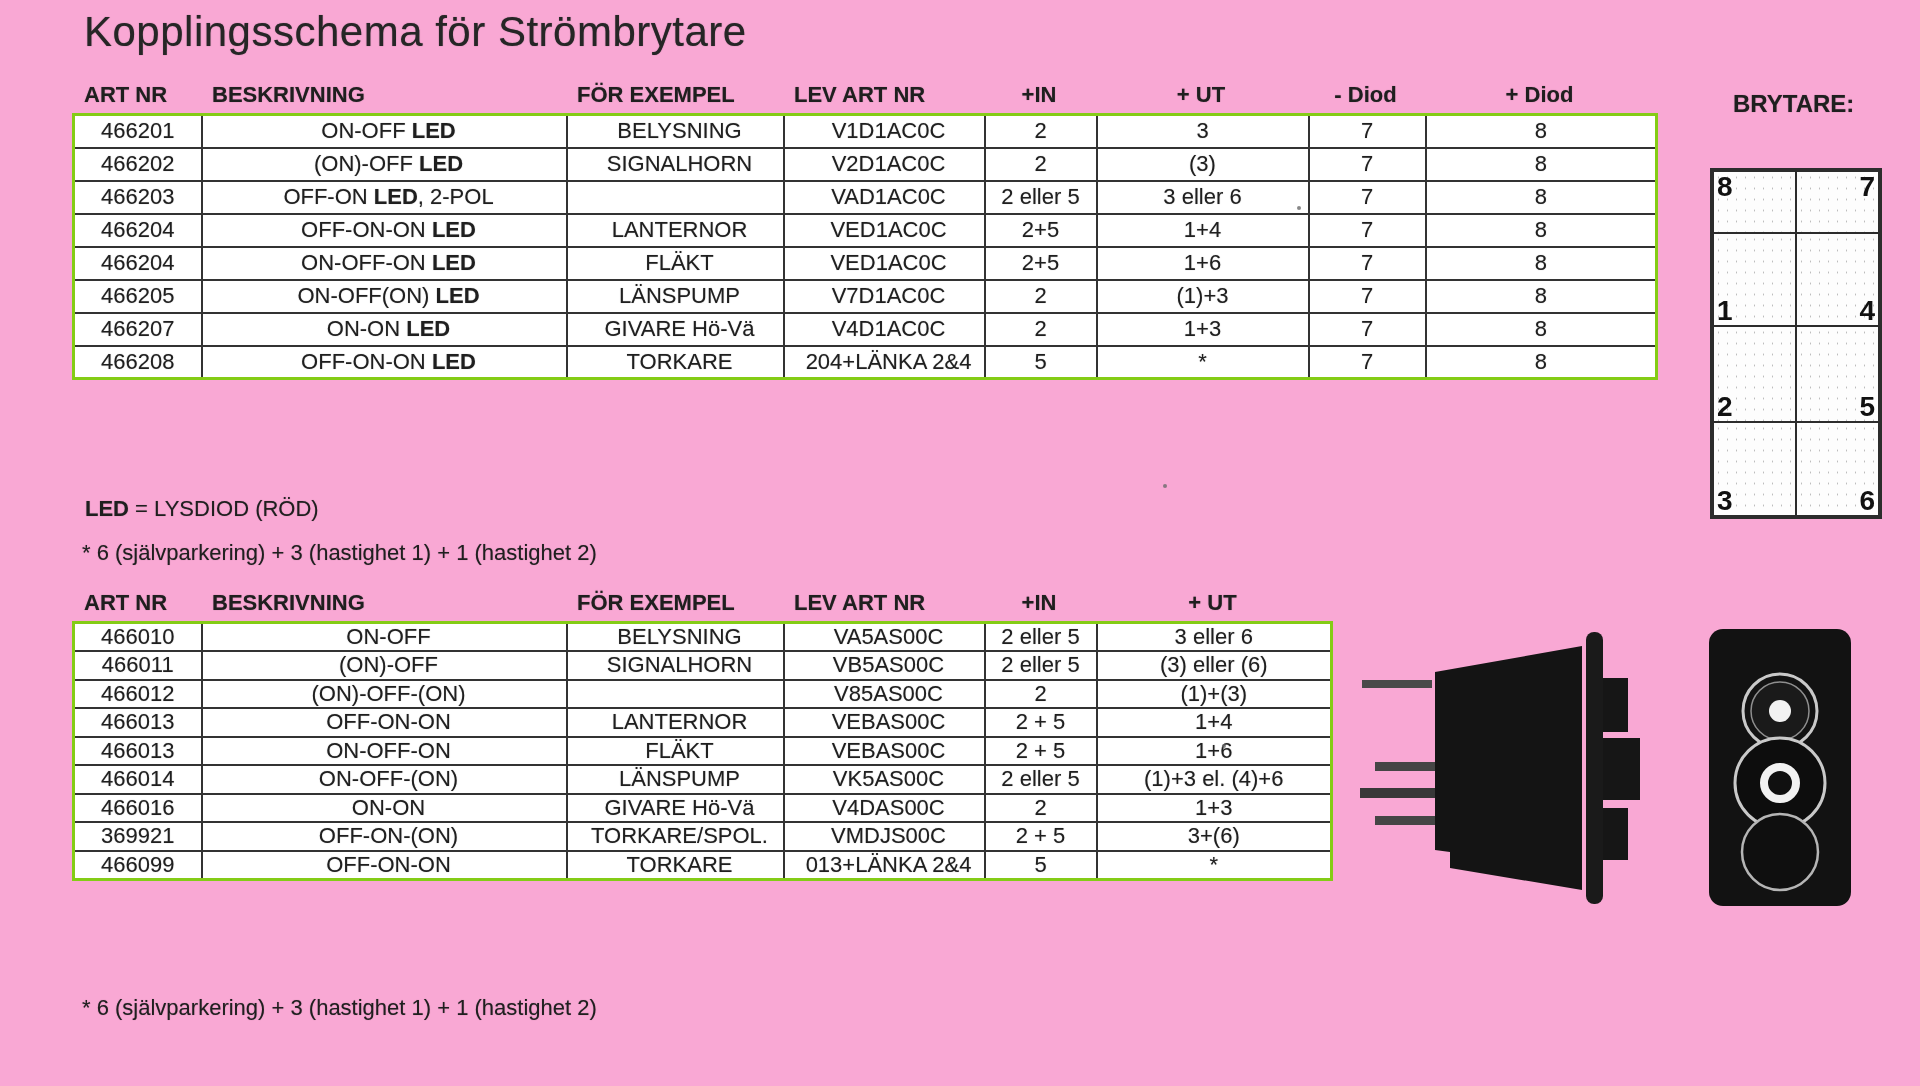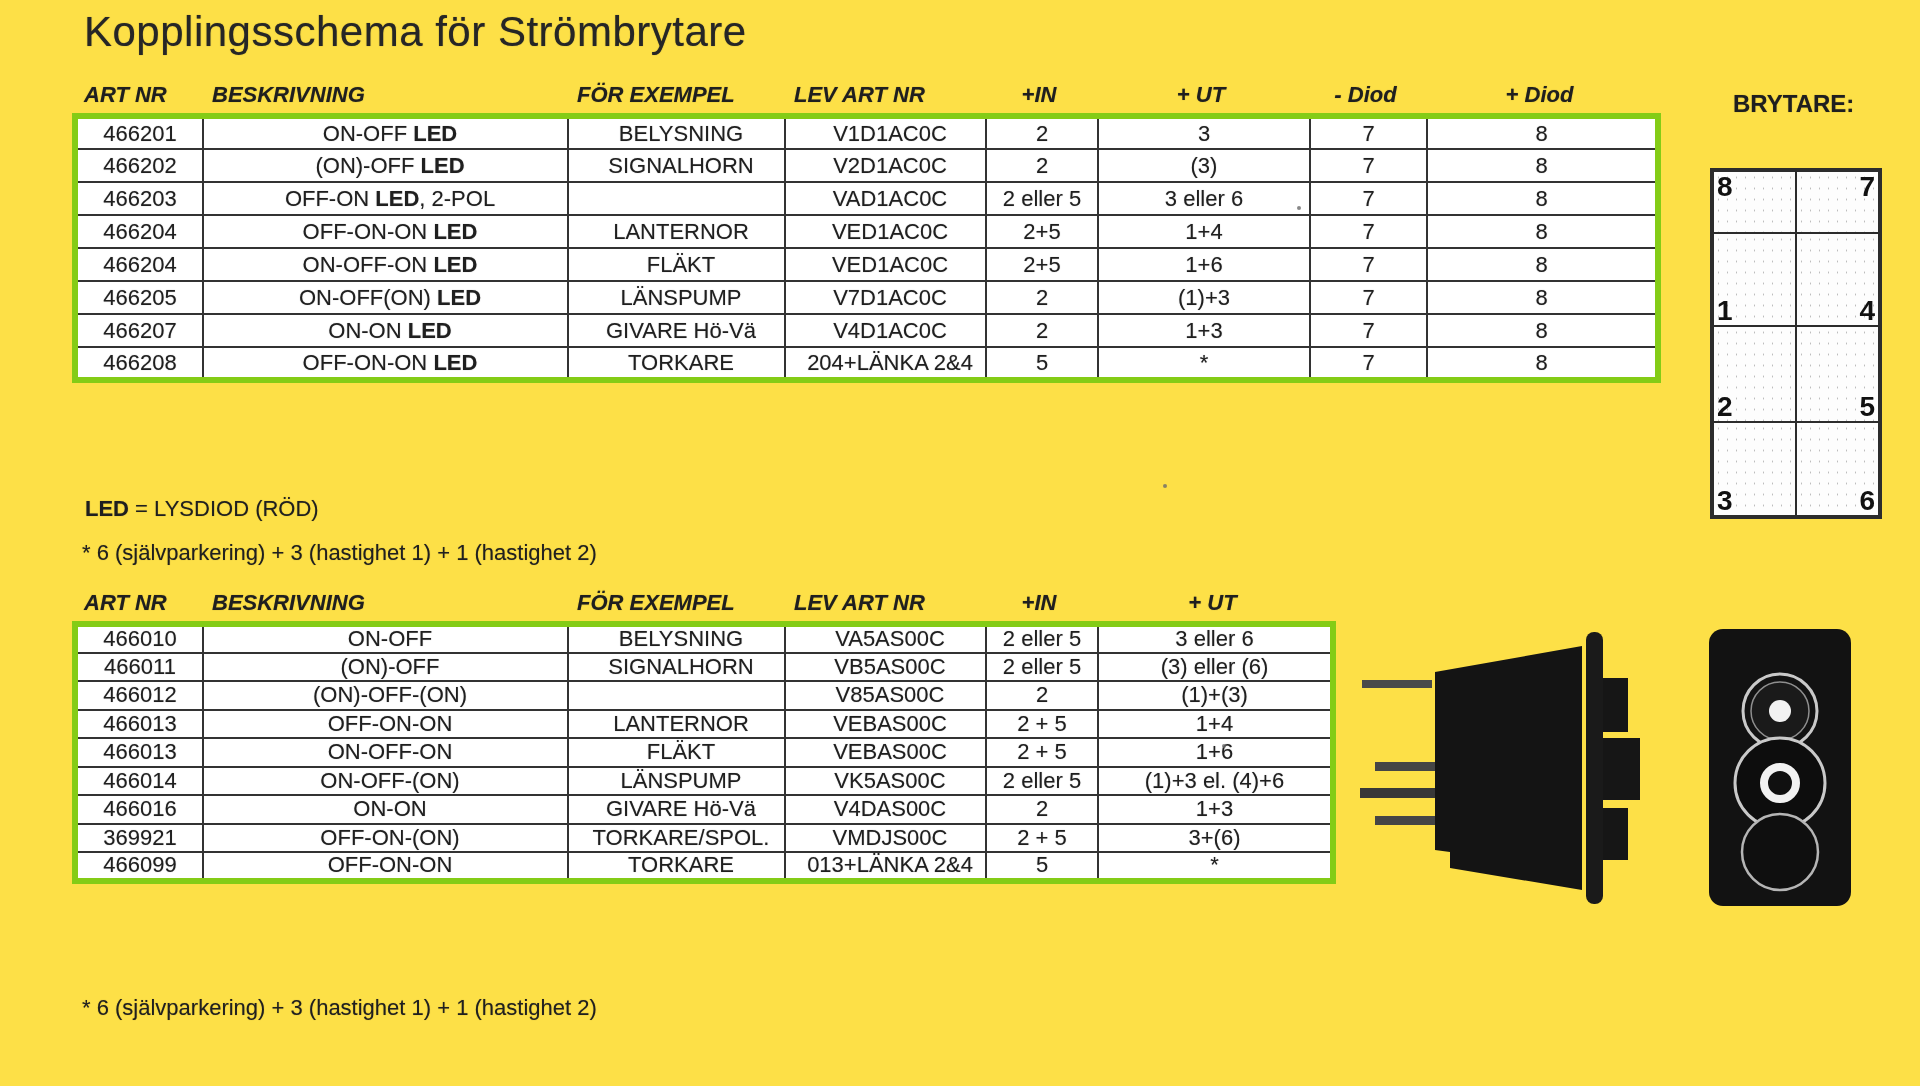--- a/index.html
+++ b/index.html
@@ -1,43 +1,43 @@
 <!DOCTYPE html>
 <html><head>
 <meta charset="utf-8">
 <style>
   * { margin:0; padding:0; box-sizing:border-box; }
   html,body { background:#ffffff; }
   #page {
-    position:relative; width:1920px; height:1086px; background:#fde047;
+    position:relative; width:1920px; height:1086px; background:#f9a8d4;
     font-family:"Liberation Sans","DejaVu Sans",sans-serif;
     color:#1f1f1f; overflow:hidden;
   }
   .blur { text-shadow:0 0 1px rgba(30,30,30,.45); }
 
   .page-title {
     position:absolute; left:84px; top:8px;
     font-size:42px; font-weight:400; color:#262626;
     letter-spacing:.5px; text-shadow:0 0 1px rgba(30,30,30,.5);
   }
 
   .tbl-wrap { position:absolute; left:72px; }
   .tbl-wrap.t1 { top:84px; }
   .tbl-wrap.t2 { top:592px; }
 
   .t1-cols { display:grid; grid-template-columns:128px 365px 217px 201px 112px 212px 117px 231px; }
   .t2-cols { display:grid; grid-template-columns:128px 365px 217px 201px 112px 235px; }
 
   .thead-row { height:29px; align-items:end; font-weight:700; font-size:22px; }
-  .thead-row span { display:block; padding-bottom:8px; line-height:1; white-space:nowrap;font-style:italic; }
+  .thead-row span { display:block; padding-bottom:8px; line-height:1; white-space:nowrap; }
   .thead-row span:nth-child(-n+4) { text-align:left; padding-left:12px; }
   .thead-row span:nth-child(n+5)  { text-align:center; }
 
   table.datatable { border-collapse:collapse; table-layout:fixed; background:#fff;
-    border:6px solid #84cc16; font-size:22px; }
+    border:3px solid #84cc16; font-size:22px; }
   table.datatable td {
     border:2px solid #333333; white-space:nowrap; overflow:hidden;
     line-height:1; vertical-align:middle; text-shadow:0 0 1px rgba(30,30,30,.4);
   }
   table.t1tbl td { height:33px; }
   table.t2tbl td { height:28.5px; }
   table.datatable td:nth-child(1) { text-align:center; }
   table.datatable td:nth-child(n+2):nth-child(-n+4) { text-align:center; padding-left:9px; }
   table.datatable td:nth-child(n+5) { text-align:center; }
 

